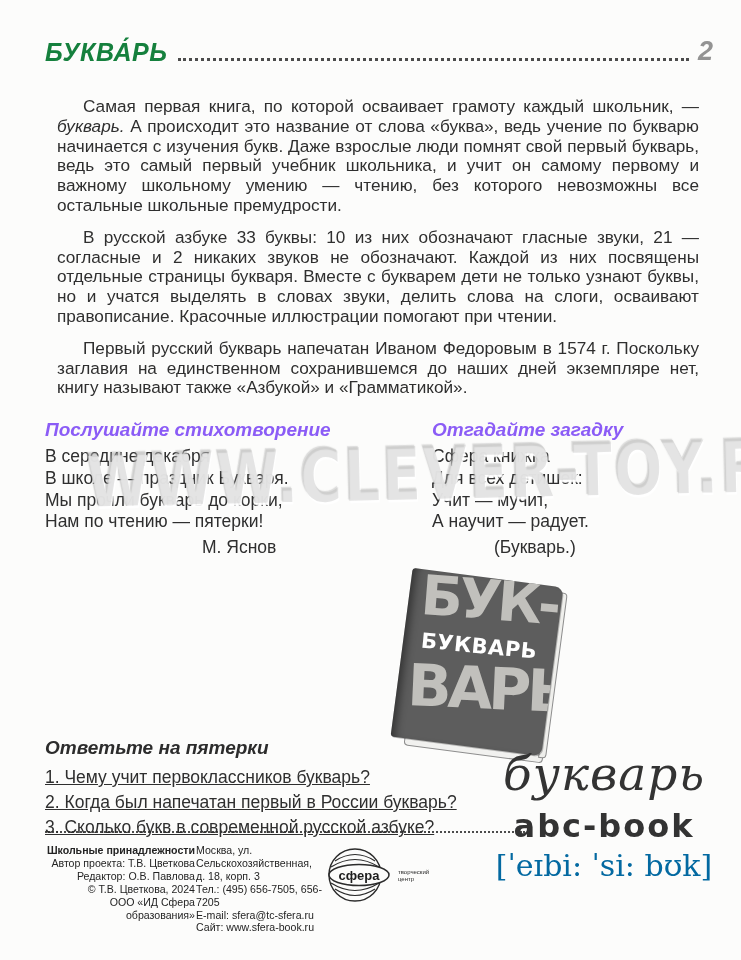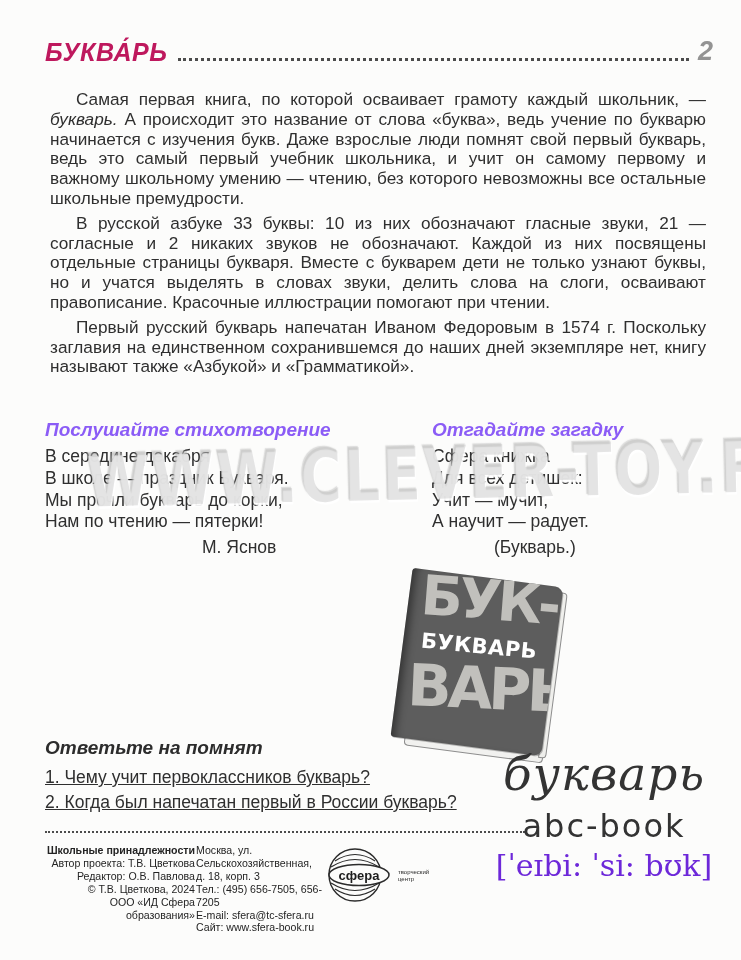--- a/index.html
+++ b/index.html
@@ -20,21 +20,21 @@
     position: absolute;
     top: 38px; left: 45px; right: 28px;
     display: flex;
     align-items: flex-end;
   }
   .header-title {
     font-size: 25px;
     font-weight: bold;
     font-style: italic;
     letter-spacing: 0.5px;
-    color: #be185d;
+    color: #15803d;
     line-height: 1;
     white-space: nowrap;
   }
   .leader {
     flex: 1;
     height: 0;
     border-bottom: 3px dotted #4c4c4c;
     margin: 0 9px 4px 11px;
   }
   .page-num {
@@ -45,21 +45,21 @@
     line-height: 1;
   }
 
   
   .article {
     position: absolute;
     top: 85px; left: 45px;
     width: 666px;
   }
   .article p {
-    margin: 5px;
+    margin: 12px;
     font-size: 17.2px;
     line-height: 19.8px;
     text-align: justify;
     text-indent: 26px;
   }
   .italic-word { font-style: italic; }
 
   
   .col-heading {
     font-size: 19px;
@@ -254,26 +254,27 @@
     line-height: 64px;
     color: #333333;
     letter-spacing: 1px;
   }
   .vocab-en {
     font-family: "DejaVu Sans", sans-serif;
     font-size: 32px;
     line-height: 40px;
     letter-spacing: 2px;
     color: #333333;
+    font-weight: bold;
   }
   .vocab-ipa {
     font-family: "DejaVu Serif", serif;
     font-size: 30px;
     line-height: 40px;
-    color: #6d28d9;
+    color: #0369a1;
   }
 </style>
 </head>
 <body>
 
 <div class="page">
 
   <div class="header">
     <span class="header-title">БУКВА́РЬ</span>
     <span class="leader"></span>
@@ -310,23 +311,24 @@
     <div class="book-pages-bottom"></div>
     <div class="book-pages-right"></div>
     <div class="book-cover">
       <div class="book-title-top">БУК-</div>
       <div class="book-title-mid">БУКВАРЬ</div>
       <div class="book-title-bottom">ВАРЬ</div>
     </div>
   </div>
 
   <div class="questions">
-    <div class="q-heading">Ответьте на помнят</div>
+    <div class="q-heading">Ответьте на пятерки</div>
     <div class="q-item">1. Чему учит первоклассников букварь?</div>
     <div class="q-item">2. Когда был напечатан первый в России букварь?</div>
+    <div class="q-item">3. Сколько букв в современной русской азбуке?</div>
   </div>
   <div class="answer-dots"></div>
 
   <div class="footer-credits">
     <div class="footer-bold">Школьные принадлежности</div>
     <div>Автор проекта: Т.В. Цветкова</div>
     <div>Редактор: О.В. Павлова</div>
     <div>© Т.В. Цветкова, 2024</div>
     <div>ООО «ИД Сфера образования»</div>
   </div>

